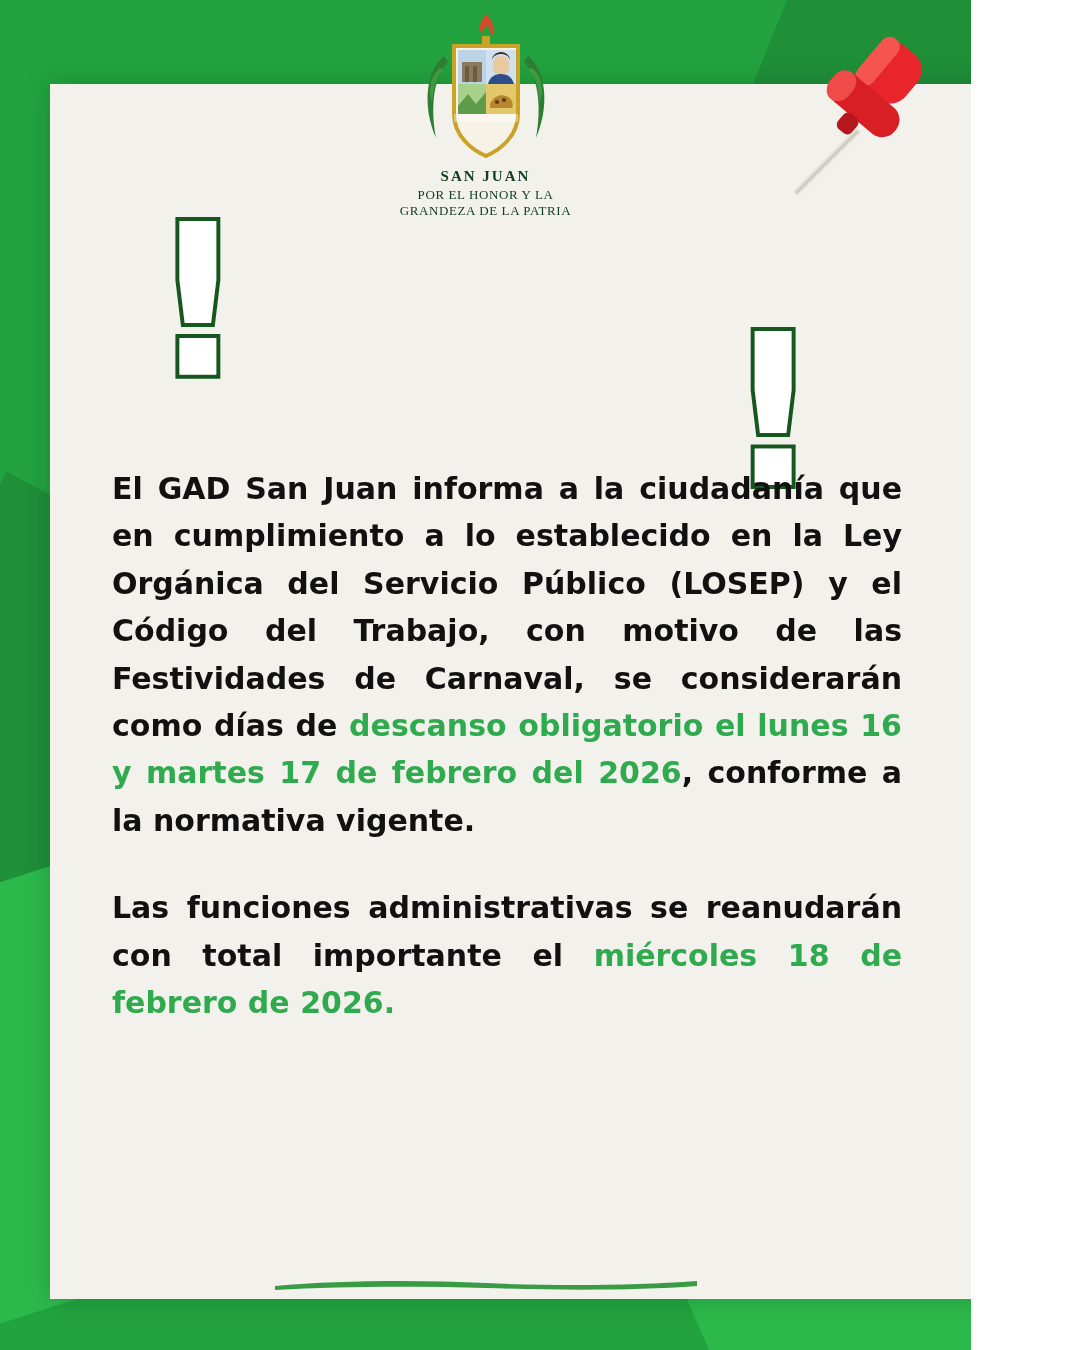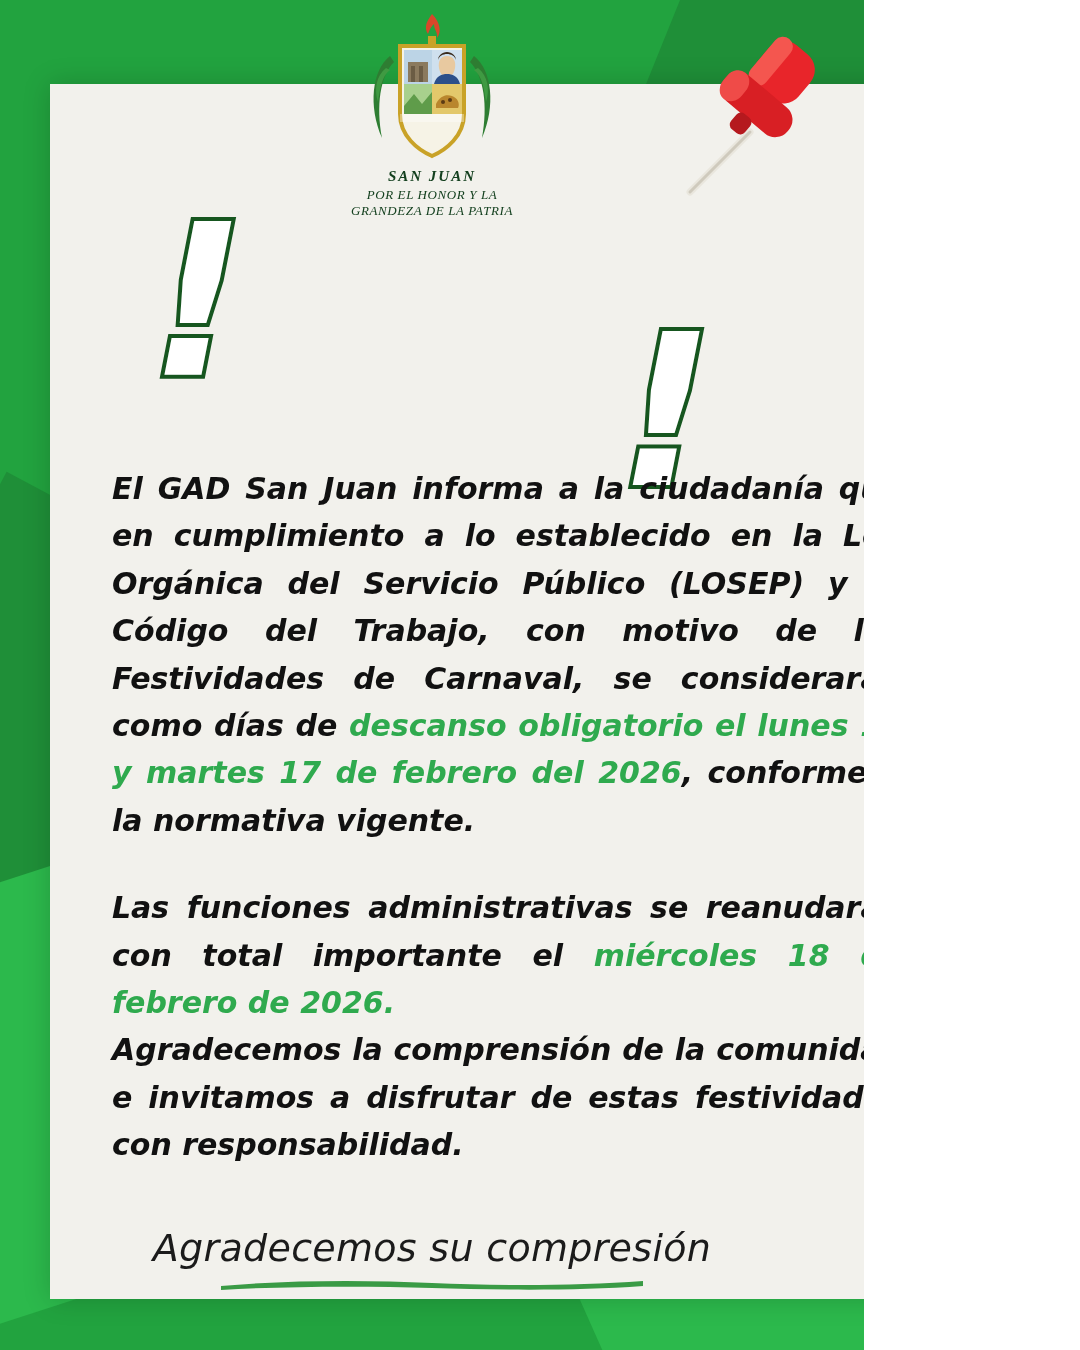--- a/index.html
+++ b/index.html
@@ -8,25 +8,24 @@
   }
   body {
     width: 1080px;
     height: 1350px;
     font-family: "Liberation Sans", sans-serif;
     overflow: hidden;
   }
 
   .poster {
     position: relative;
-    width: 864px;
+    width: 971px;
     height: 1350px;
     background: #22a33f;
     overflow: hidden;
-    font-style: italic;
   }
 
   
   .bg-shape-1 {
     position: absolute;
     left: -140px;
     top: 540px;
     width: 420px;
     height: 520px;
     background: #1f8f38;
@@ -269,25 +268,23 @@
 
   <div class="title-block">
     <span class="bang bang-left">¡</span>
     <span class="bang bang-right">!</span>
   </div>
 
   <div class="body-text">
     <p><span>El GAD San Juan informa a la ciudadanía que en cumplimiento a lo establecido en la Ley Orgánica del Servicio Público (LOSEP) y el Código del Trabajo, con motivo de las Festividades de Carnaval, se considerarán como días de </span><span class="hl">descanso obligatorio el lunes 16 y martes 17 de febrero del 2026</span><span>, conforme a la normativa vigente.</span></p>
     <div class="gap"></div>
     <p><span>Las funciones administrativas se reanudarán con total importante el </span><span class="hl">miércoles 18 de febrero de 2026.</span></p>
-    <p>Agradecemos la comprensión de la comunidad e invitamos a disfrutar de estas festividades con responsabilidad.</p>
   </div>
 
   <div class="footer">
-    <span class="footer-text">Agradecemos su compresión</span>
     <span class="footer-underline">
       <svg width="430" height="12" viewBox="0 0 430 12" aria-hidden="true">
         <path d="M4 8 C70 2 150 2 215 5 C280 8 360 8 426 3 L426 8 C360 13 280 12 215 10 C150 8 70 8 4 12 Z" fill="#3a9b45"></path>
       </svg>
     </span>
   </div>
 
 </div>
 
 </body></html>

